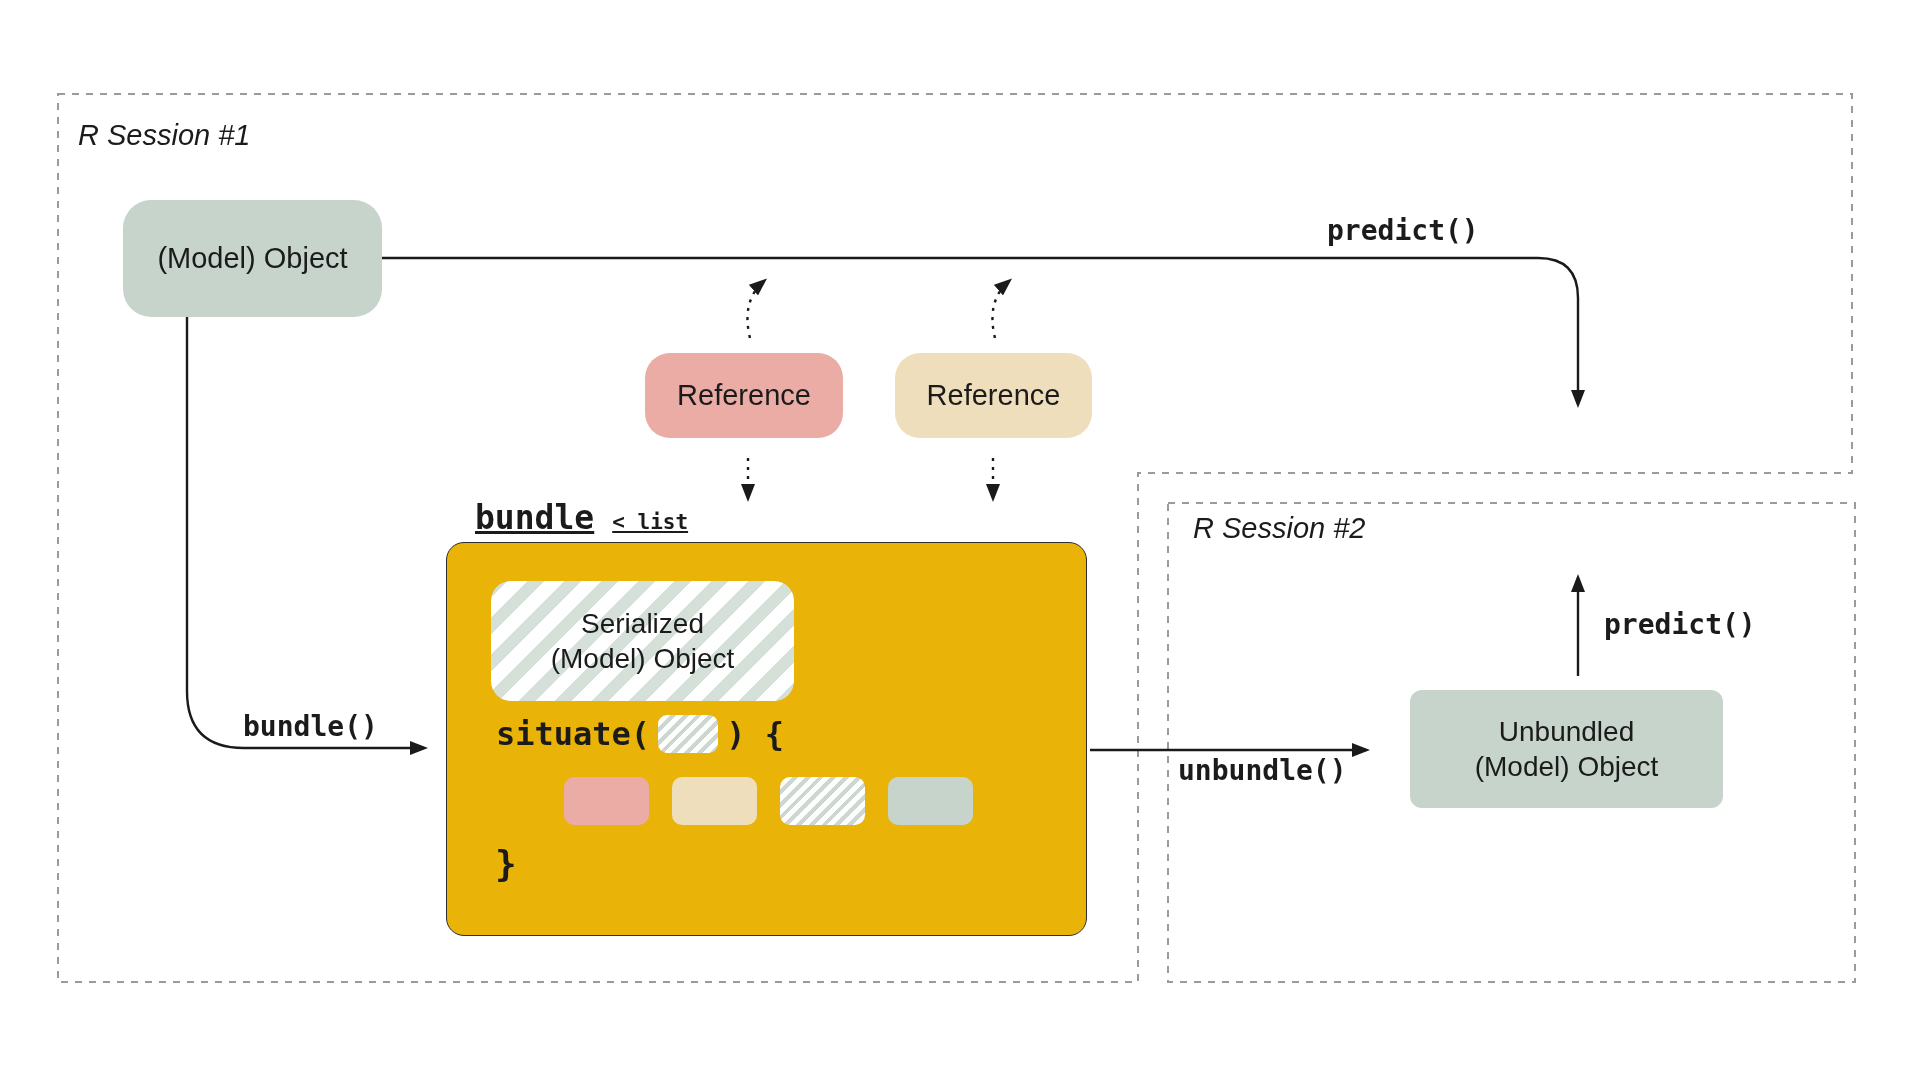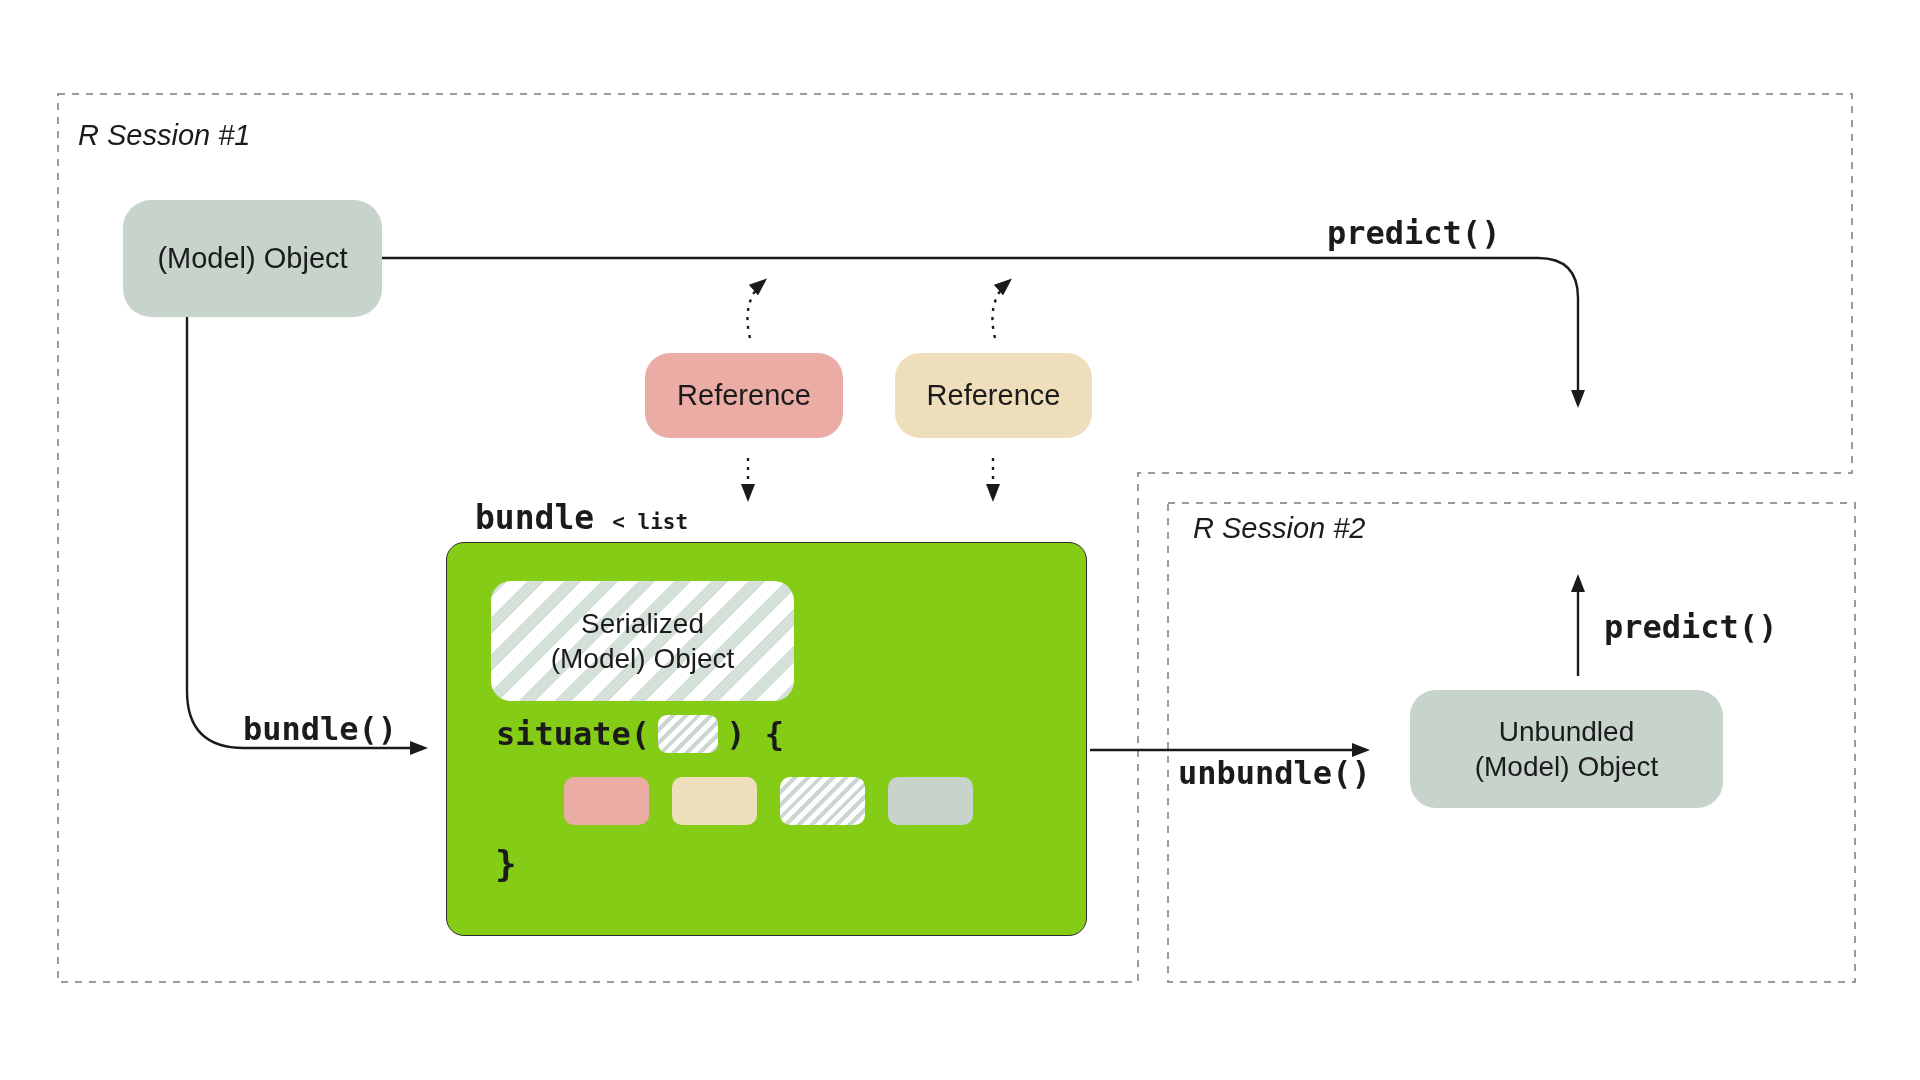--- a/index.html
+++ b/index.html
@@ -13,32 +13,32 @@
   #wires{position:absolute;left:0;top:0;width:1920px;height:1080px;z-index:0;}
   .node{position:absolute;display:flex;align-items:center;justify-content:center;
         text-align:center;z-index:2;line-height:1.25;}
   .sage{background:var(--sage);}
   .pinkbg{background:var(--pink);}
   .tanbg{background:var(--tan);}
   .striped-big{background:repeating-linear-gradient(135deg,var(--stripe) 0 12px,#ffffff 12px 26px);}
   .striped-fine{background:repeating-linear-gradient(135deg,var(--stripe-fine) 0 4px,#ffffff 4px 9px);}
   .session-label{position:absolute;font-style:italic;font-size:29px;z-index:2;}
   .code{font-family:"DejaVu Sans Mono",monospace;font-weight:700;color:var(--text);}
-  .fn-label{position:absolute;font-size:32px;z-index:2;white-space:nowrap;}
+  .fn-label{position:absolute;font-size:28px;z-index:2;white-space:nowrap;}
   #model-object{left:123px;top:200px;width:259px;height:117px;border-radius:28px;font-size:29px;}
   #reference-pink{left:645px;top:353px;width:198px;height:85px;border-radius:25px;font-size:29px;}
   #reference-tan{left:895px;top:353px;width:197px;height:85px;border-radius:25px;font-size:29px;}
   #predictions{left:1447px;top:433px;width:253px;height:102px;border-radius:22px;font-size:29px;
                background:#fff;border:1.5px solid var(--line);}
-  #unbundled{left:1410px;top:690px;width:313px;height:118px;border-radius:26px;font-size:28px;text-align:center;}
+  #unbundled{left:1410px;top:690px;width:313px;height:118px;border-radius:12px;font-size:28px;text-align:center;}
   #bundle-box{position:absolute;left:446px;top:542px;width:639px;height:392px;z-index:1;
-              background:#84cc16;border:1.6px solid var(--box-border);border-radius:18px;}
+              background:#eab308;border:1.6px solid var(--box-border);border-radius:18px;}
   #serialized{left:44px;top:38px;width:303px;height:120px;border-radius:20px;font-size:28px;position:absolute;
               display:flex;align-items:center;justify-content:center;text-align:center;line-height:1.25;}
-  #bundle-title{position:absolute;left:475px;top:498px;z-index:2;display:flex;align-items:baseline;}
+  #bundle-title{position:absolute;left:475px;top:498px;z-index:2;display:flex;align-items:baseline;text-decoration:underline;}
   #bundle-title .big{font-size:33px;}
   #bundle-title .small{font-size:21px;margin-left:18px;text-align:right;}
   #situate-row{position:absolute;left:49px;top:172px;display:flex;align-items:center;font-size:32px;}
   .inline-chip{width:60px;height:38px;border-radius:9px;margin:0 8px;}
   #chips-row{position:absolute;left:117px;top:234px;display:flex;gap:23px;}
   .chip{width:85px;height:48px;border-radius:10px;}
   #closing-brace{position:absolute;left:48px;top:300px;font-size:36px;}
 </style>
 </head>
 <body>

